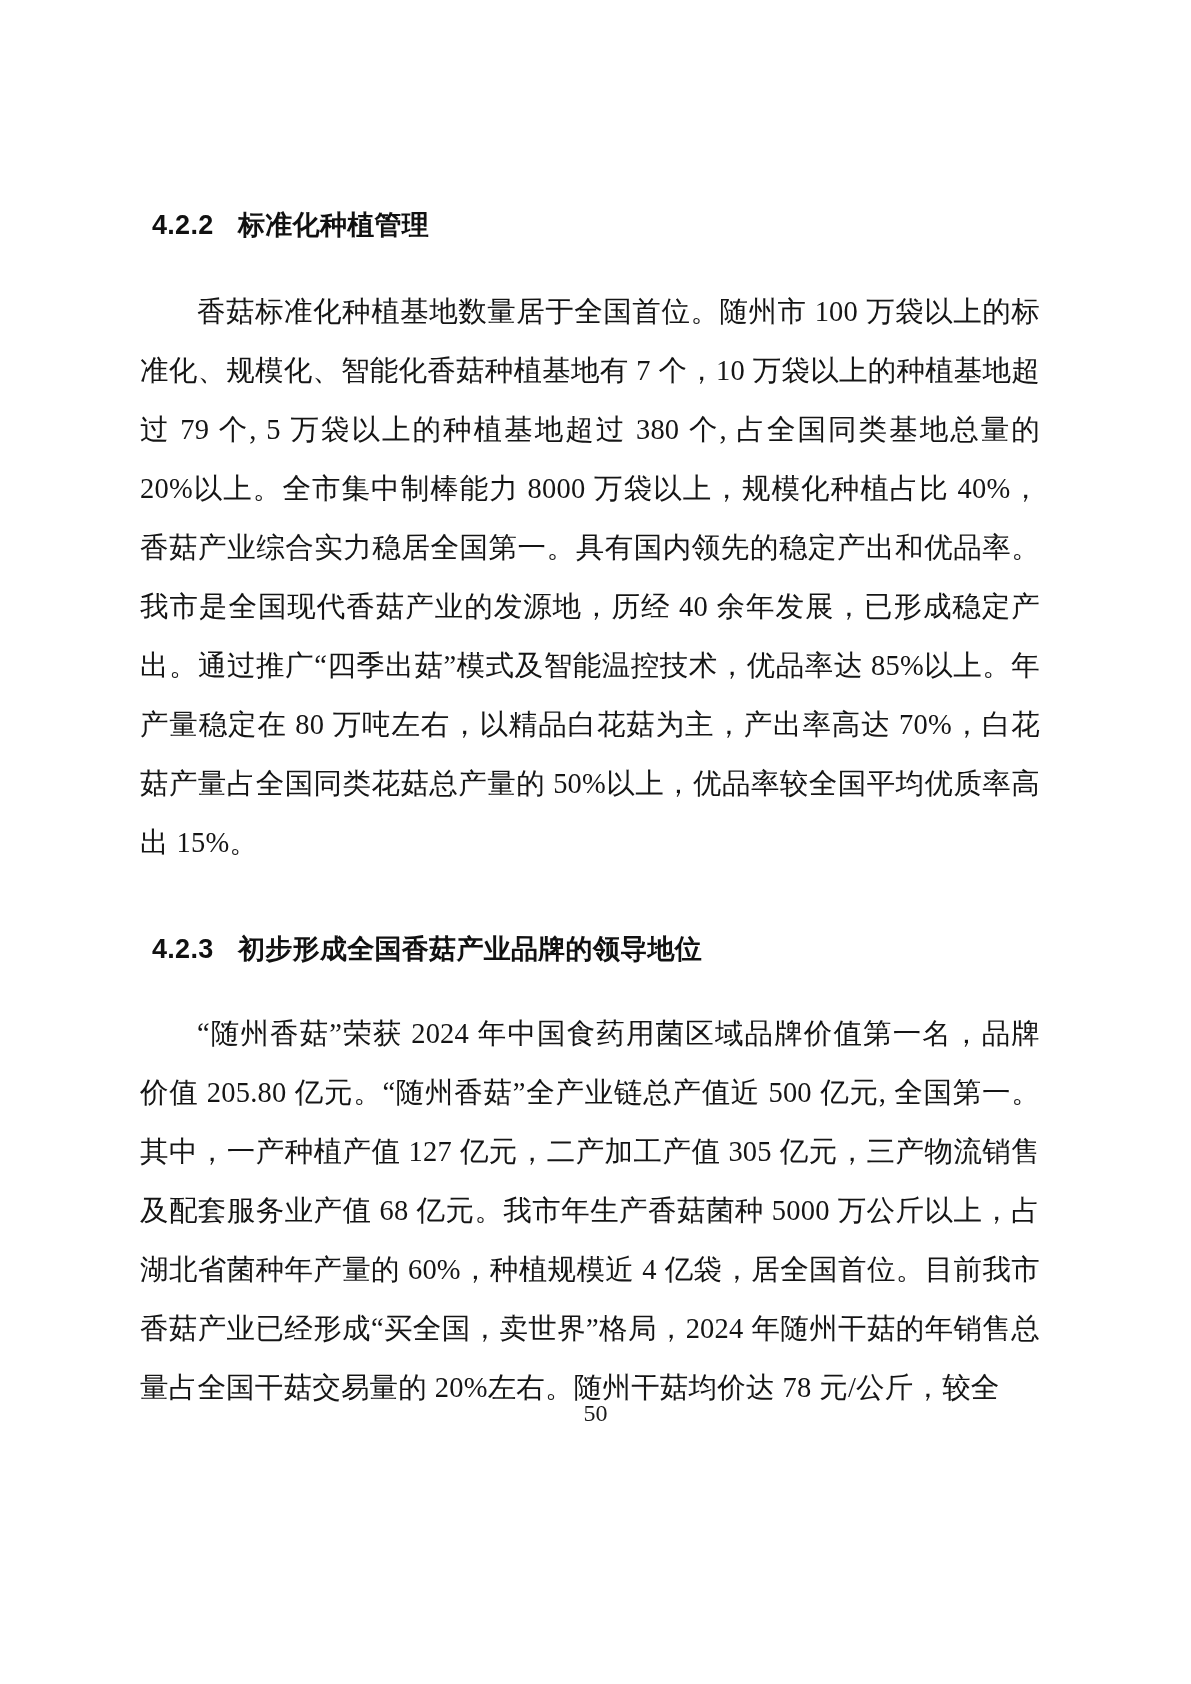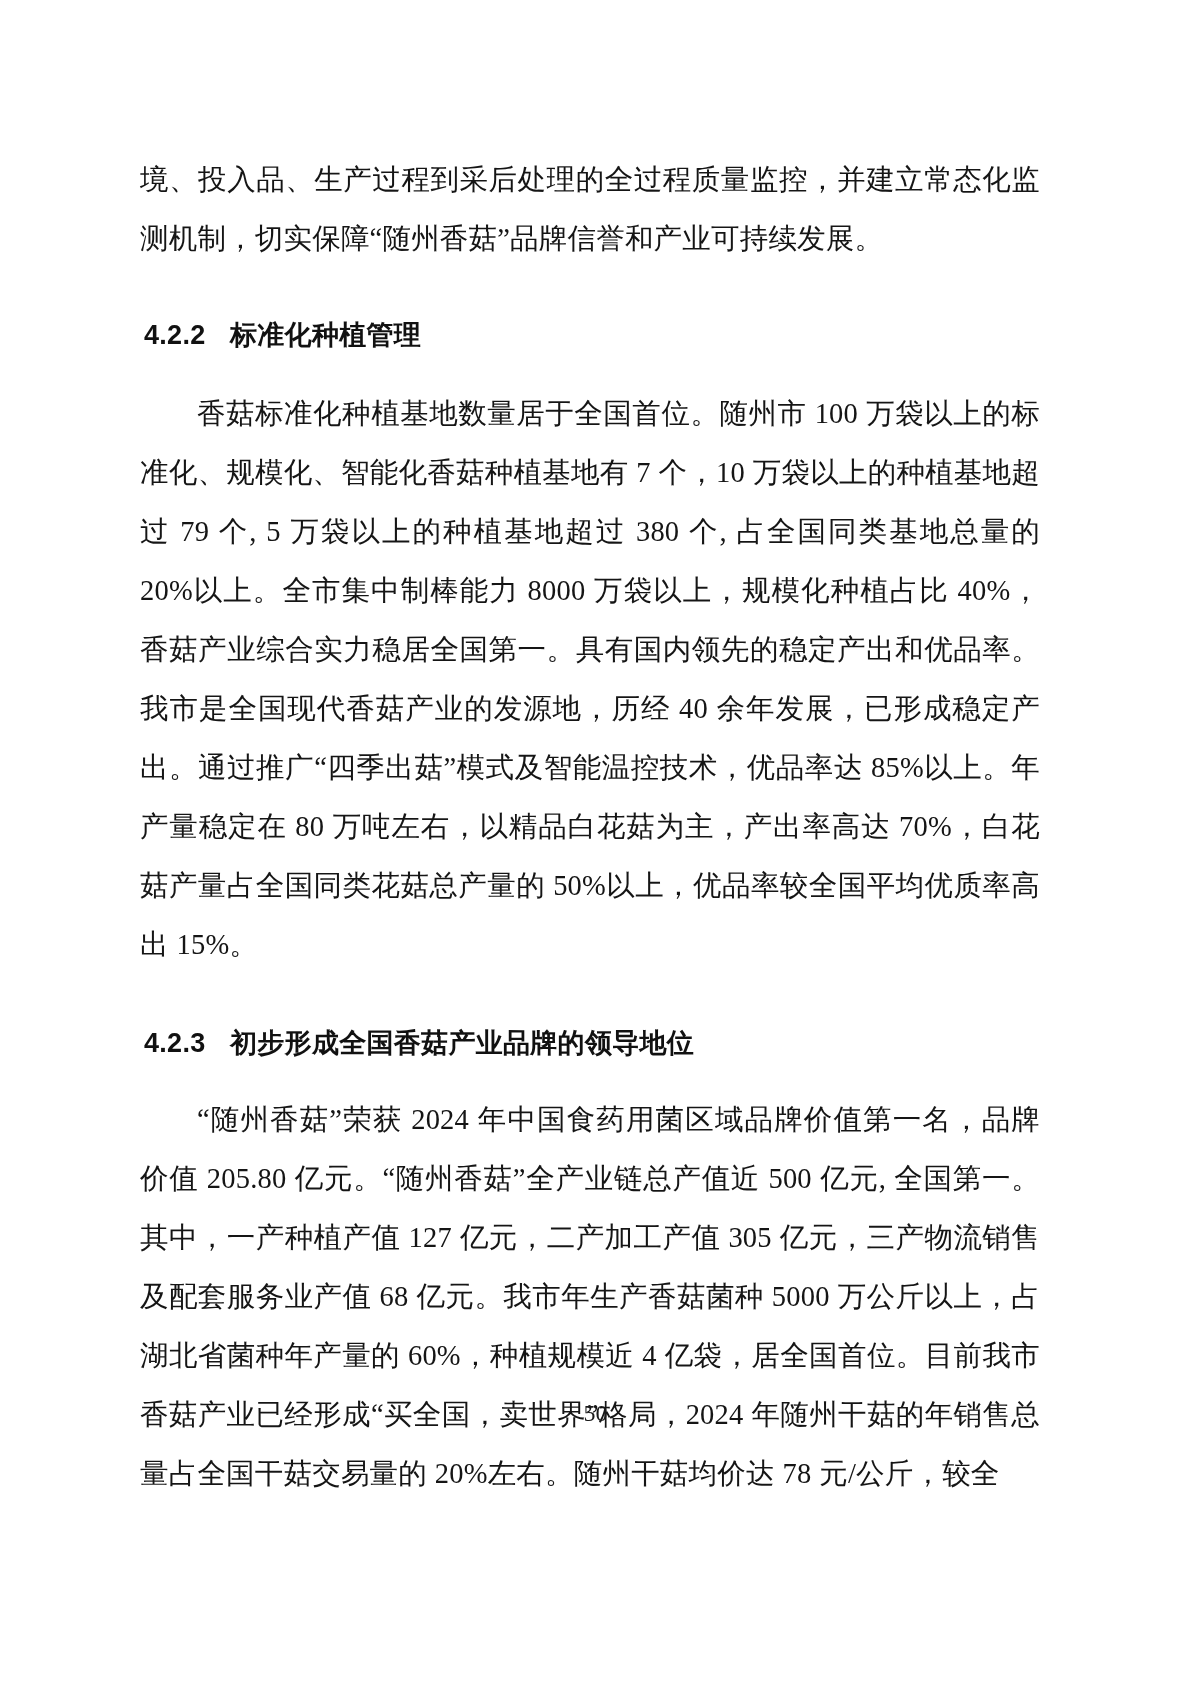--- a/index.html
+++ b/index.html
@@ -40,21 +40,21 @@
     color: #151515;
   }
   p.indent {
     text-indent: 2em;
   }
   p.cont {
     text-indent: 0;
   }
   
   h2.sec-heading {
-    margin: 4px;
+    margin: 12px;
     font-family: "Liberation Sans", "DejaVu Sans", sans-serif;
     font-size: 27px;
     font-weight: bold;
     line-height: 58px;
     color: #111111;
     letter-spacing: 0.3px;
     white-space: nowrap;
   }
   h2.sec-heading .num {
     display: inline-block;
@@ -77,21 +77,20 @@
     color: #1a1a1a;
   }
 </style>
 </head>
 <body>
 
 <div class="page">
 
   <div class="content">
 
-    <p class="body-par cont">境、投入品、生产过程到采后处理的全过程质量监控，并建立常态化监测机制，切实保障“随州香菇”品牌信誉和产业可持续发展。</p>
 
     <div class="gap-before-heading"></div>
 
     <h2 class="sec-heading">
       <span class="num">4.2.2</span><span>标准化种植管理</span>
     </h2>
 
     <div class="gap-after-heading"></div>
 
     <p class="body-par indent">香菇标准化种植基地数量居于全国首位。随州市 100 万袋以上的标准化、规模化、智能化香菇种植基地有 7 个，10 万袋以上的种植基地超过 79 个, 5 万袋以上的种植基地超过 380 个, 占全国同类基地总量的 20%以上。全市集中制棒能力 8000 万袋以上，规模化种植占比 40%，香菇产业综合实力稳居全国第一。具有国内领先的稳定产出和优品率。我市是全国现代香菇产业的发源地，历经 40 余年发展，已形成稳定产出。通过推广“四季出菇”模式及智能温控技术，优品率达 85%以上。年产量稳定在 80 万吨左右，以精品白花菇为主，产出率高达 70%，白花菇产量占全国同类花菇总产量的 50%以上，优品率较全国平均优质率高出 15%。</p>

